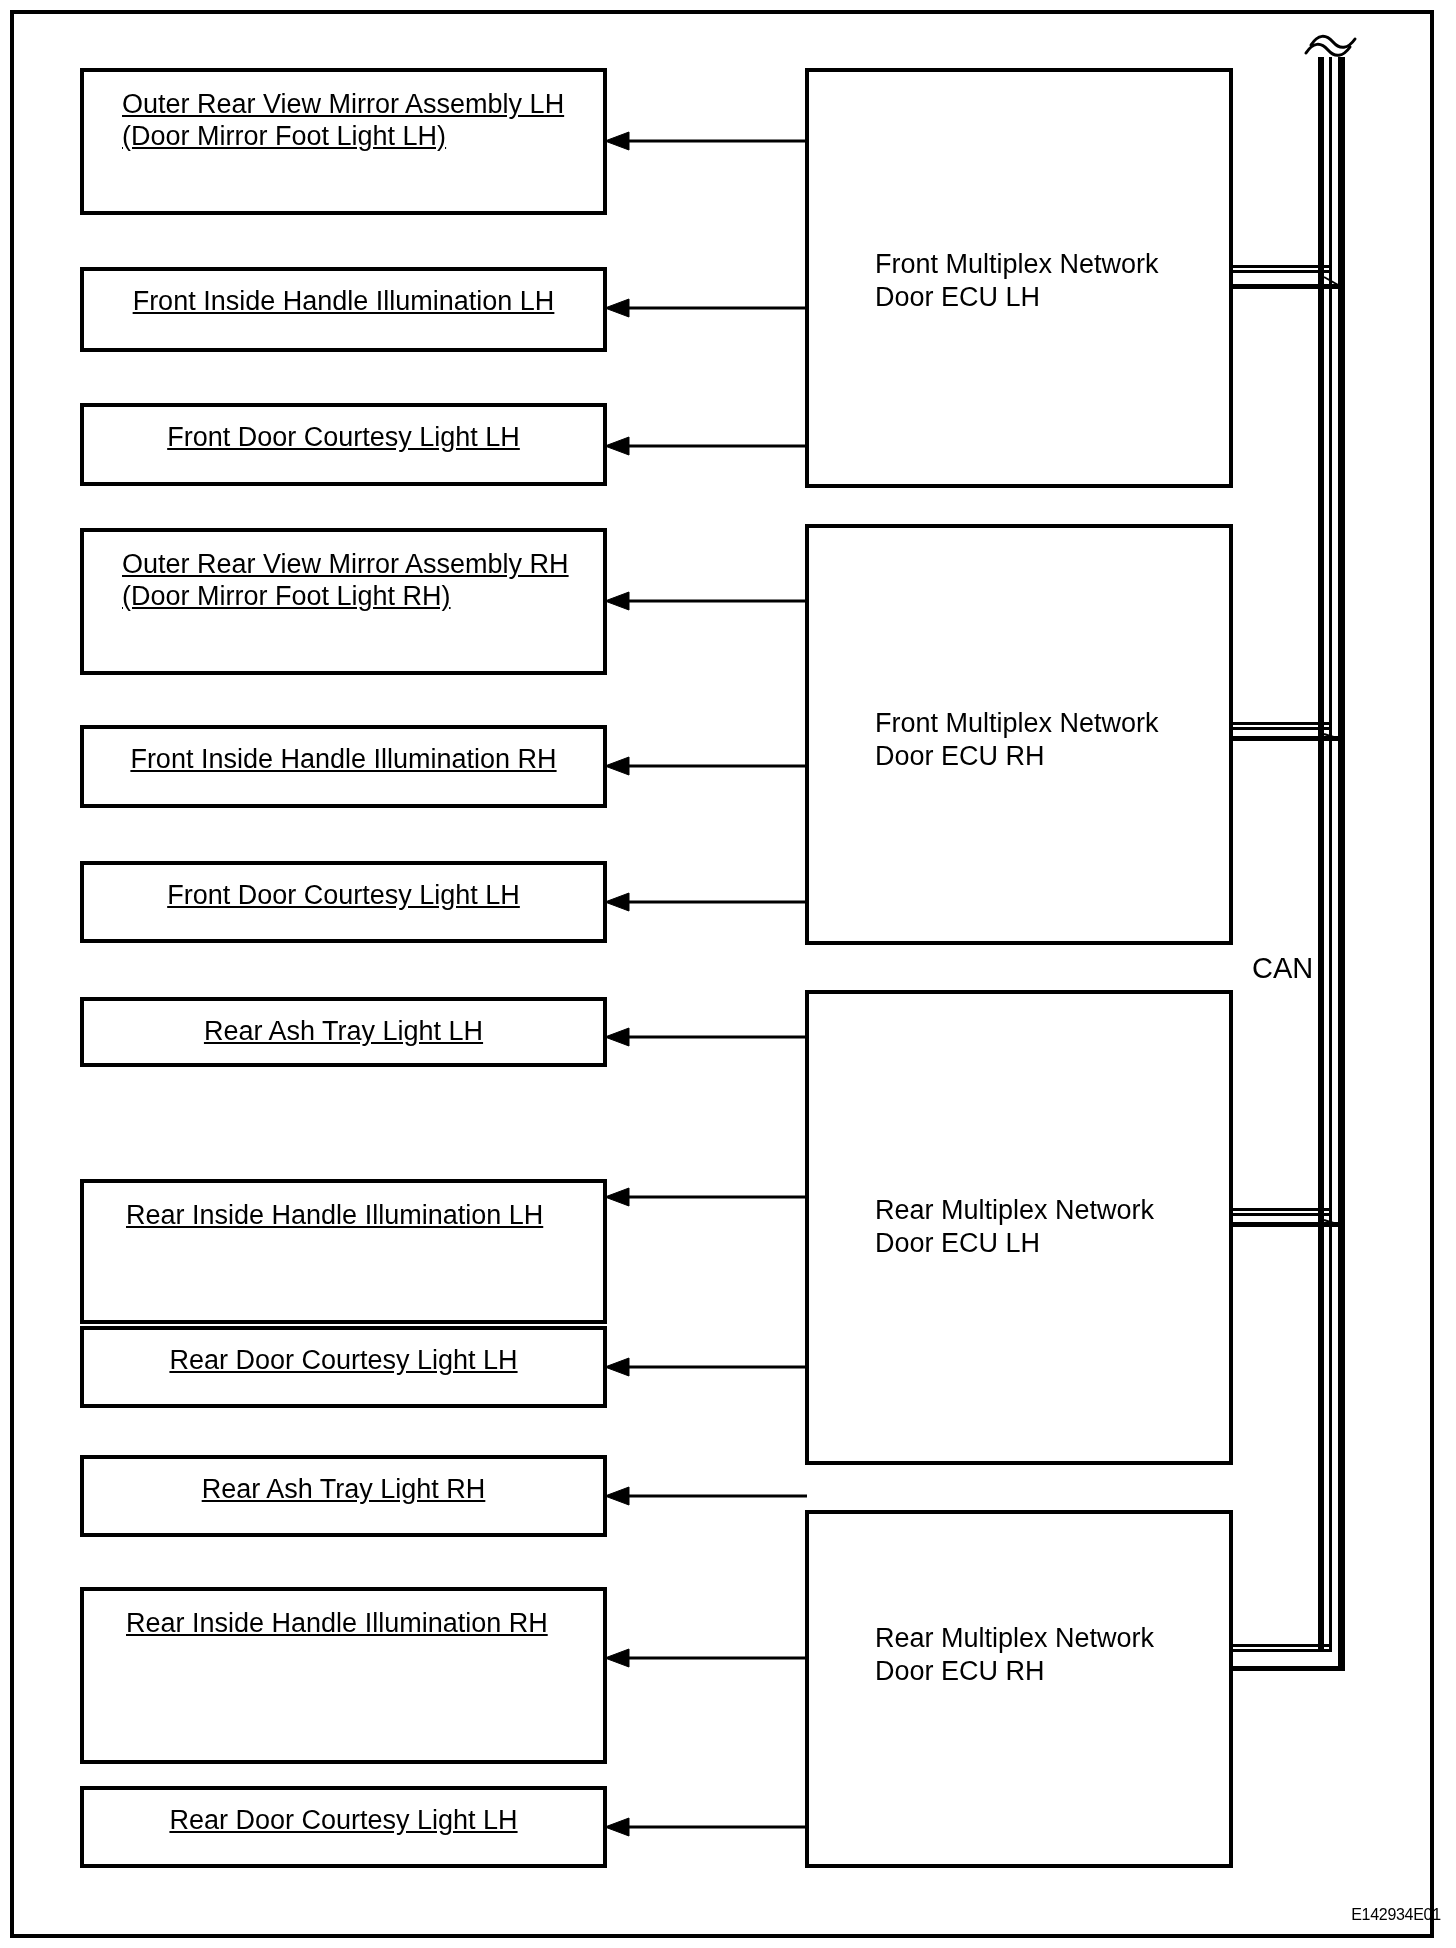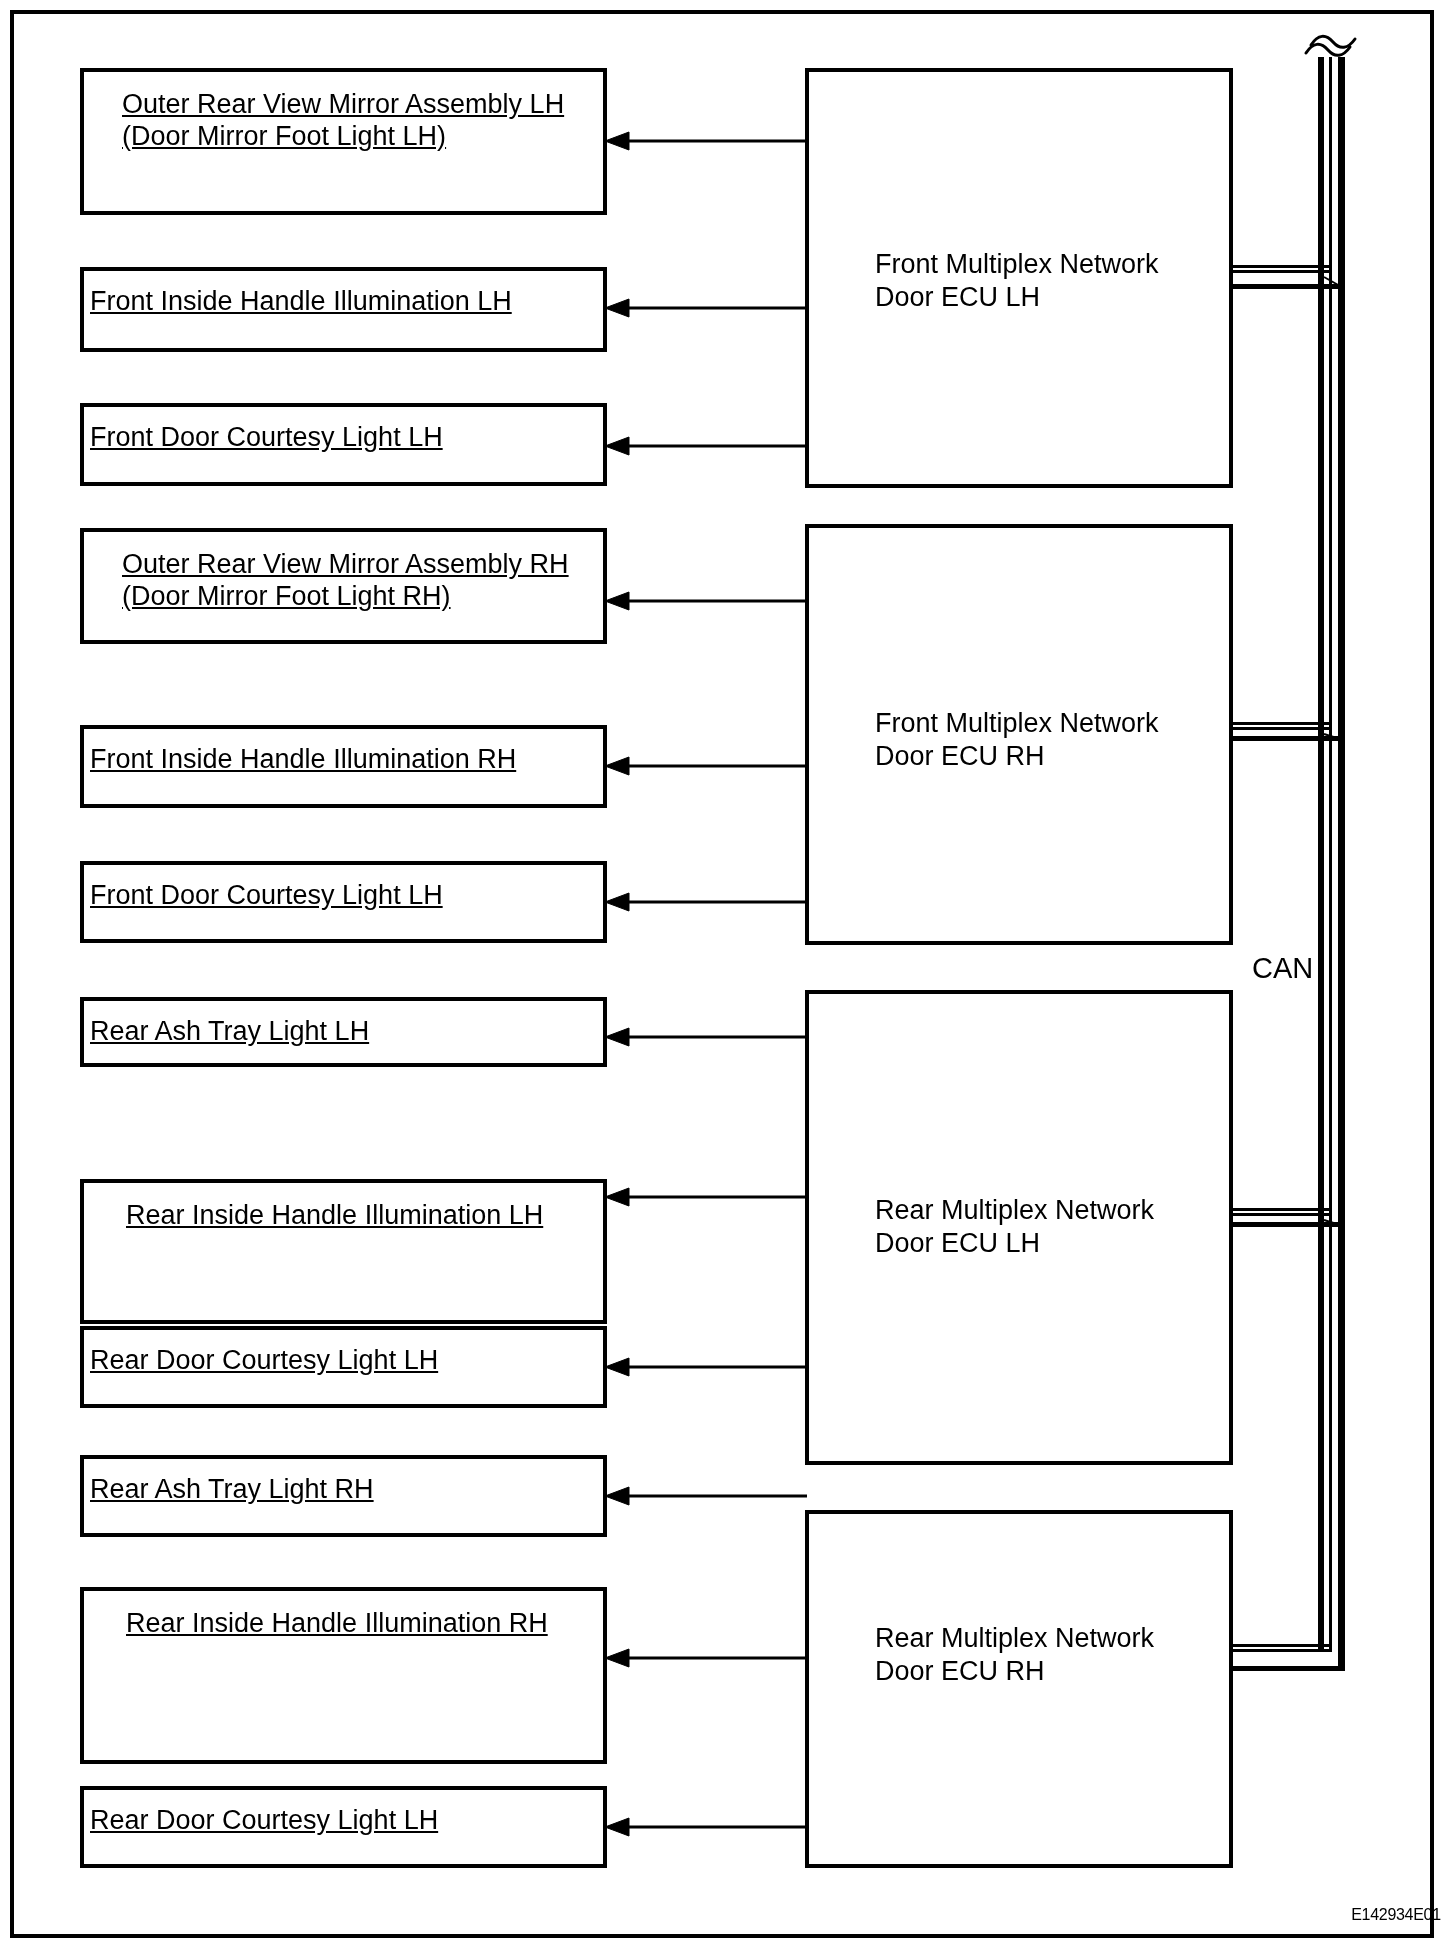--- a/index.html
+++ b/index.html
@@ -16,21 +16,21 @@
     border:4px solid #000;box-sizing:border-box;
   }
   
   .lbox{
     position:absolute;left:80px;width:527px;
     border:4px solid #000;box-sizing:border-box;
     background:#fff;
     font-size:27px;line-height:32px;text-decoration:underline;
   }
   .lbox.tall .lbl{padding:16px 8px 0 38px;text-align:left;}
-  .lbox.short .lbl{padding:14px 6px 0 6px;}
+  .lbox.short .lbl{padding:14px 6px 0 6px;text-align:center;}
   .lbl .line{white-space:nowrap;}
   
   .ecu{
     position:absolute;left:805px;width:428px;
     border:4px solid #000;box-sizing:border-box;
     background:#fff;
     font-size:27px;line-height:33px;
   }
   .ecu .lbl{position:absolute;left:66px;white-space:nowrap;}
   .overlay{position:absolute;left:0;top:0;}
@@ -59,21 +59,21 @@
   <div class="lbox short" style="top:267px;height:85px">
     <div class="lbl">
       <div class="line">Front Inside Handle Illumination LH</div>
     </div>
   </div>
   <div class="lbox short" style="top:403px;height:83px">
     <div class="lbl">
       <div class="line">Front Door Courtesy Light LH</div>
     </div>
   </div>
-  <div class="lbox tall" style="top:528px;height:116px">
+  <div class="lbox tall" style="top:528px;height:147px">
     <div class="lbl">
       <div class="line">Outer Rear View Mirror Assembly RH</div>
       <div class="line">(Door Mirror Foot Light RH)</div>
     </div>
   </div>
   <div class="lbox short" style="top:725px;height:83px">
     <div class="lbl">
       <div class="line">Front Inside Handle Illumination RH</div>
     </div>
   </div>

